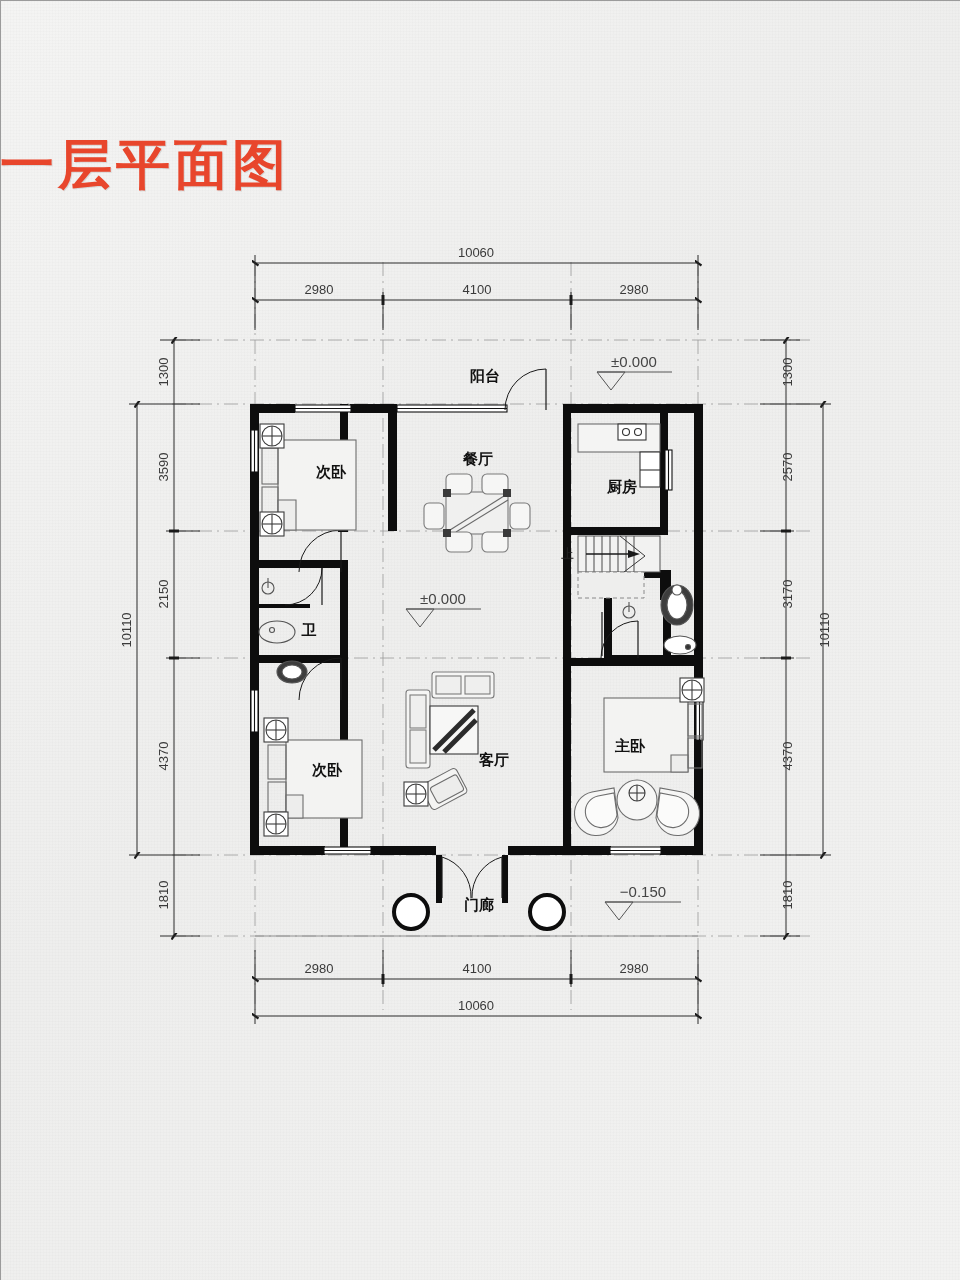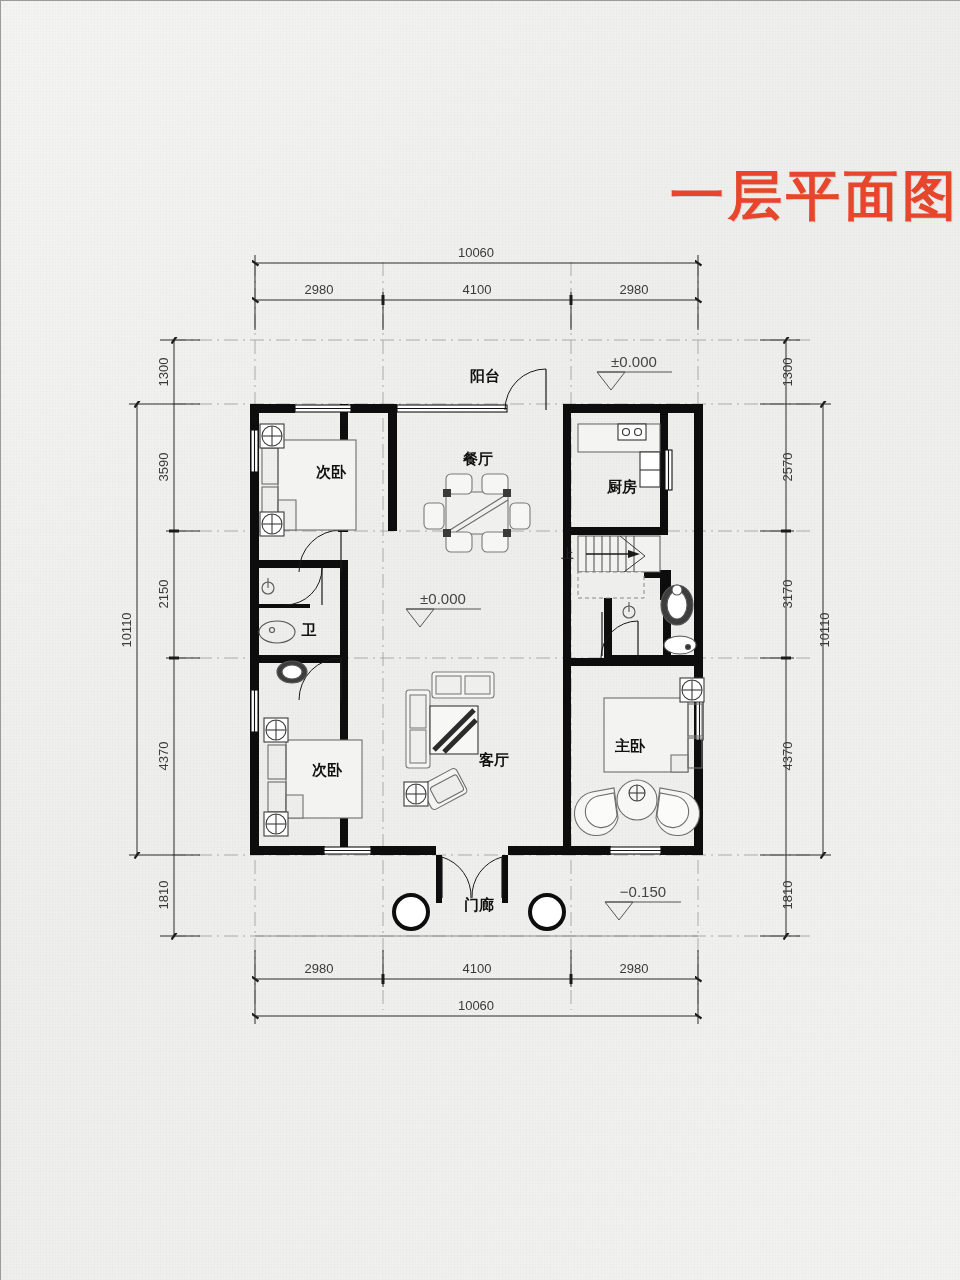--- a/index.html
+++ b/index.html
@@ -15,22 +15,22 @@
     background:
       repeating-linear-gradient(0deg, rgba(0,0,0,0.012) 0px, rgba(0,0,0,0.012) 1px, rgba(255,255,255,0) 1px, rgba(255,255,255,0) 3px),
       repeating-linear-gradient(90deg, rgba(0,0,0,0.010) 0px, rgba(0,0,0,0.010) 1px, rgba(255,255,255,0) 1px, rgba(255,255,255,0) 3px),
       linear-gradient(135deg,#f4f4f3 0%,#eeeeed 45%,#f2f2f1 100%);
     box-sizing:border-box;
     border-left:1px solid #9b9b9b;
     border-top:1px solid #9b9b9b;
   }
   #title{
     position:absolute;
-    left:0;right:0;top:160px;
-    text-align:right;
+    left:0;right:0;top:129px;
+    text-align:left;
     font-family:"Liberation Serif", serif;
     font-weight:bold;
     font-size:54px;
     letter-spacing:4px;
     color:#e8462c;
     text-shadow:1px 1px 0 rgba(0,0,0,0.10);
   }
   #plan{position:absolute;left:0;top:0;width:960px;height:1280px;}
   text{font-family:"Liberation Sans", sans-serif;}
   .dimtxt{font-size:13px;fill:#3a3a3a;}

